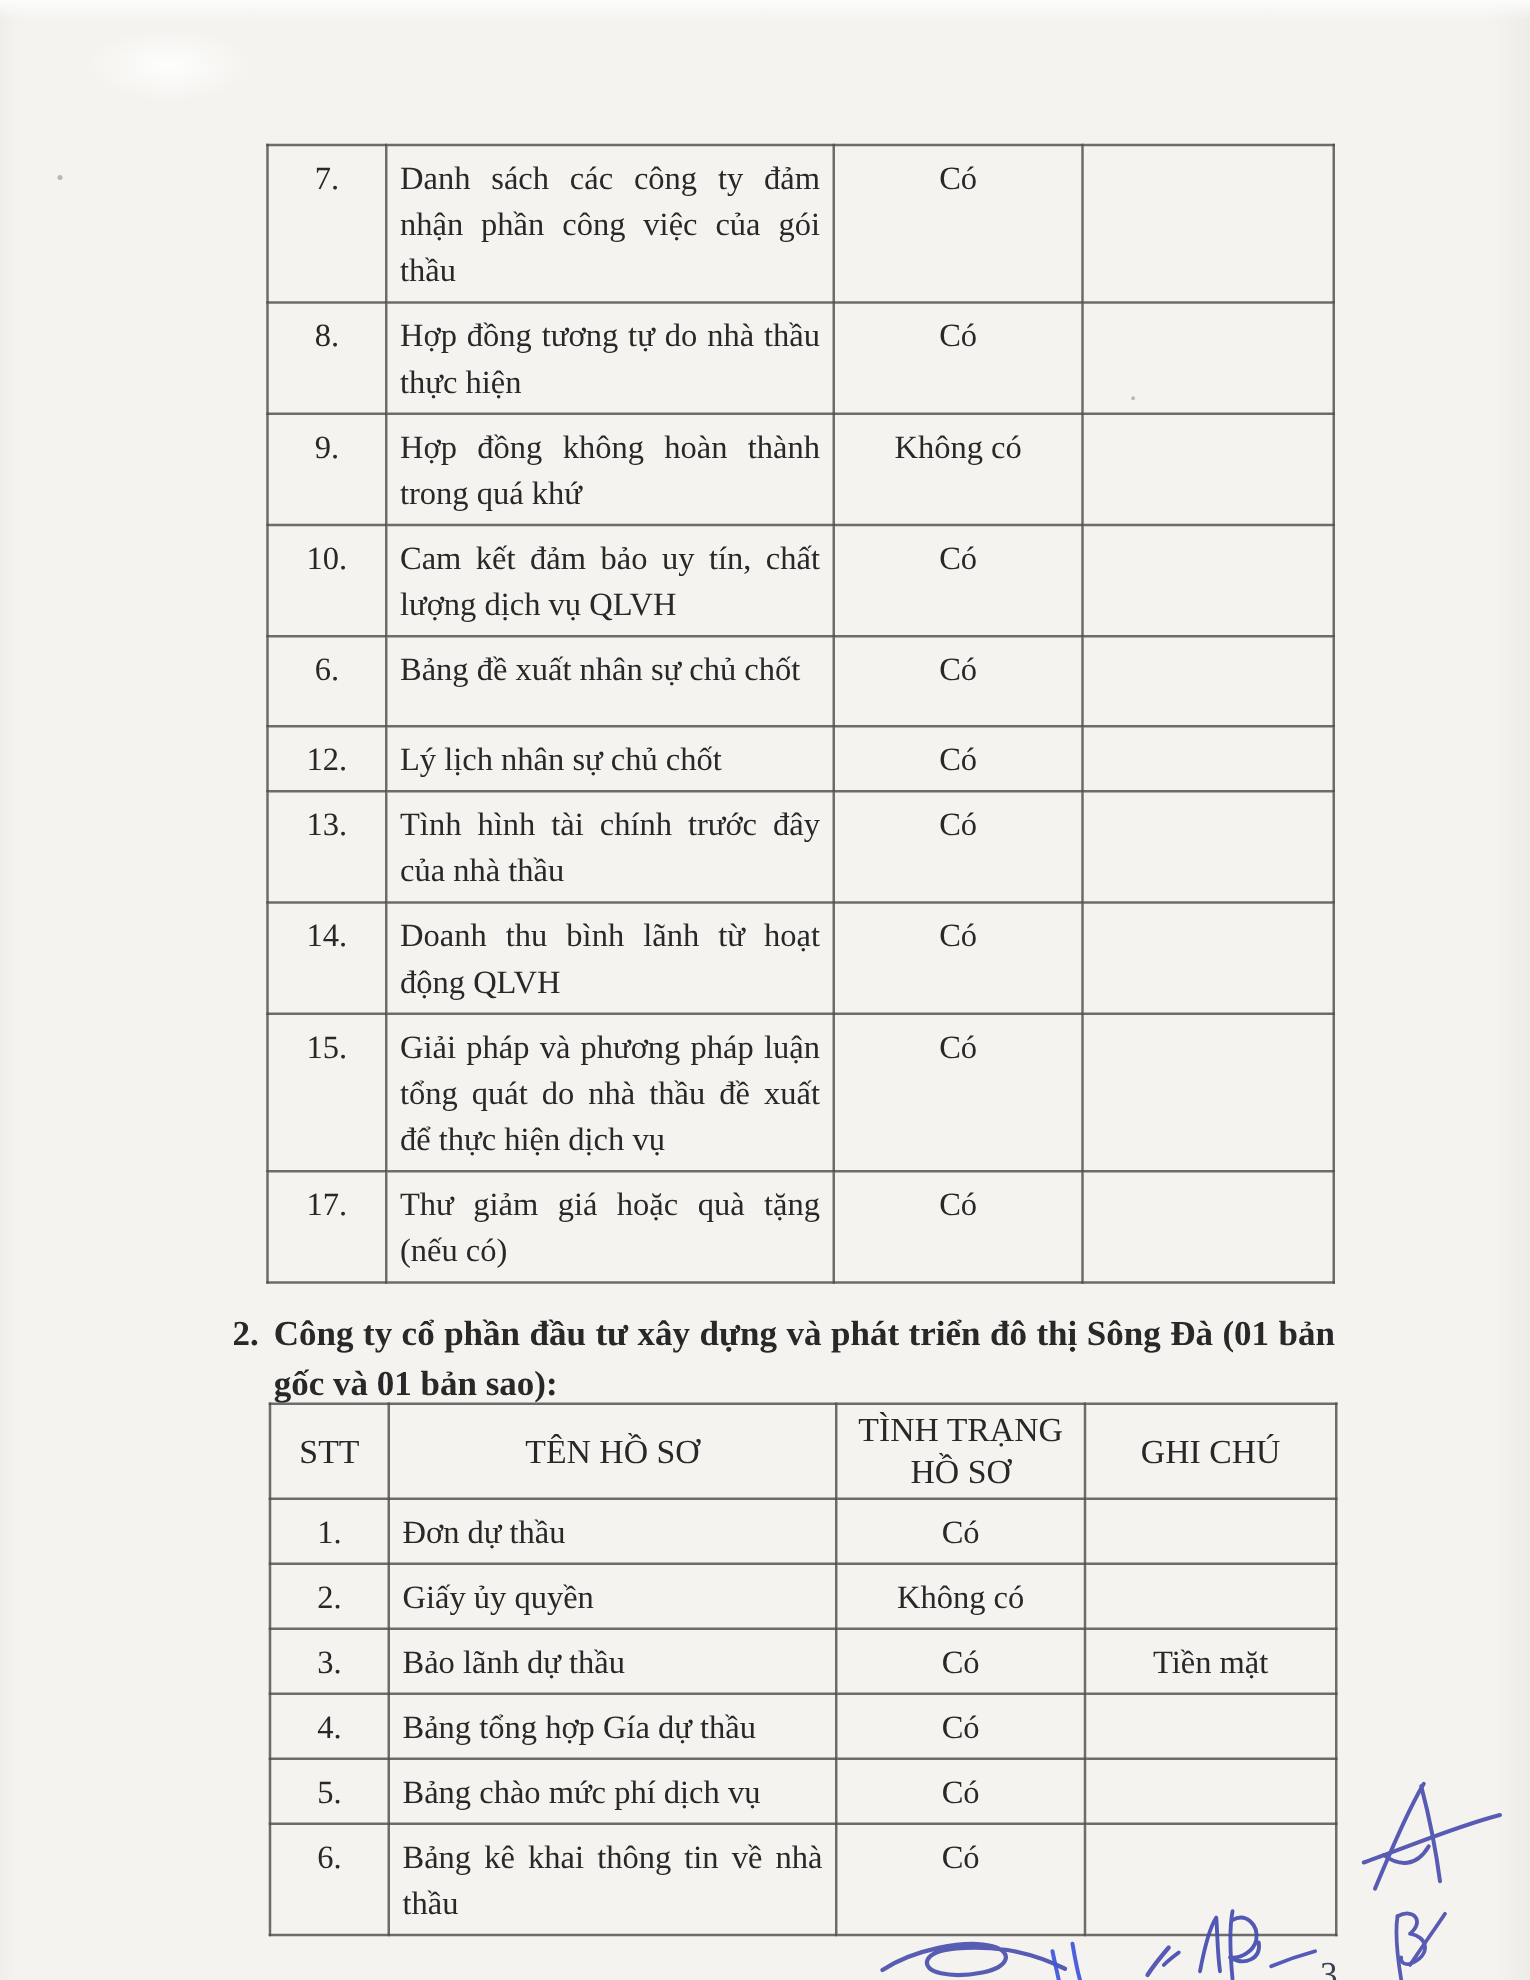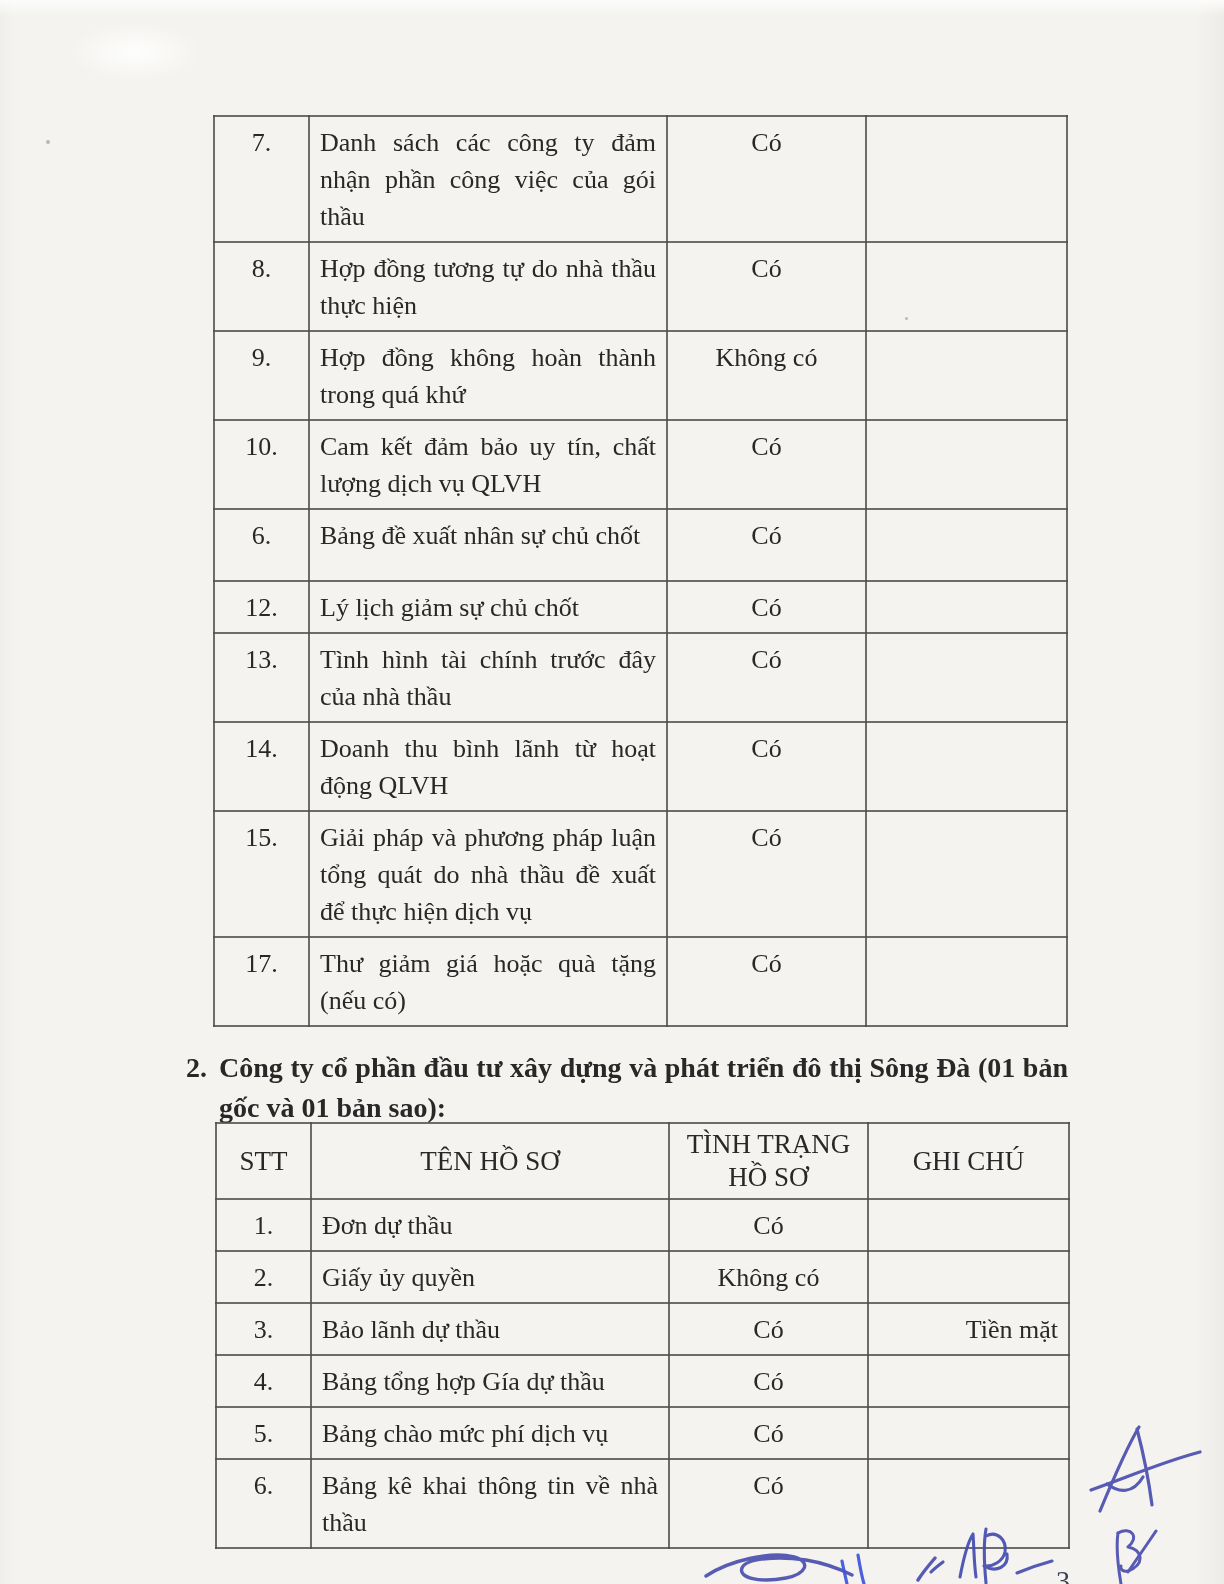--- a/index.html
+++ b/index.html
@@ -29,21 +29,21 @@
     border:2px solid rgba(78,78,78,.82);
     vertical-align:top;
     font-size:26px;
     line-height:37px;
     padding:7px 10px 6px;
     overflow:hidden;
   }
   .c-stt  { text-align:center; padding-left:2px; padding-right:2px; }
   .c-name { text-align:justify; }
   .c-status { text-align:center; }
-  .c-note { text-align:right; }
+  .c-note { text-align:center; }
 
   
   #tbl1 { left:213px; top:115px; }
   #tbl1 tbody tr:nth-of-type(1)  { height:113px; }
   #tbl1 tbody tr:nth-of-type(2)  { height:73px; }
   #tbl1 tbody tr:nth-of-type(3)  { height:82px; }
   #tbl1 tbody tr:nth-of-type(4)  { height:77px; }
   #tbl1 tbody tr:nth-of-type(5)  { height:72px; }
   #tbl1 tbody tr:nth-of-type(6)  { height:48px; }
   #tbl1 tbody tr:nth-of-type(7)  { height:78px; }
@@ -133,21 +133,21 @@
 
         <tr>
           <td class="c-stt">6.</td>
           <td class="c-name">Bảng đề xuất nhân sự chủ chốt</td>
           <td class="c-status">Có</td>
           <td class="c-note"></td>
         </tr>
 
         <tr>
           <td class="c-stt">12.</td>
-          <td class="c-name">Lý lịch giảm sự chủ chốt</td>
+          <td class="c-name">Lý lịch nhân sự chủ chốt</td>
           <td class="c-status">Có</td>
           <td class="c-note"></td>
         </tr>
 
         <tr>
           <td class="c-stt">13.</td>
           <td class="c-name">Tình hình tài chính trước đây của nhà thầu</td>
           <td class="c-status">Có</td>
           <td class="c-note"></td>
         </tr>

